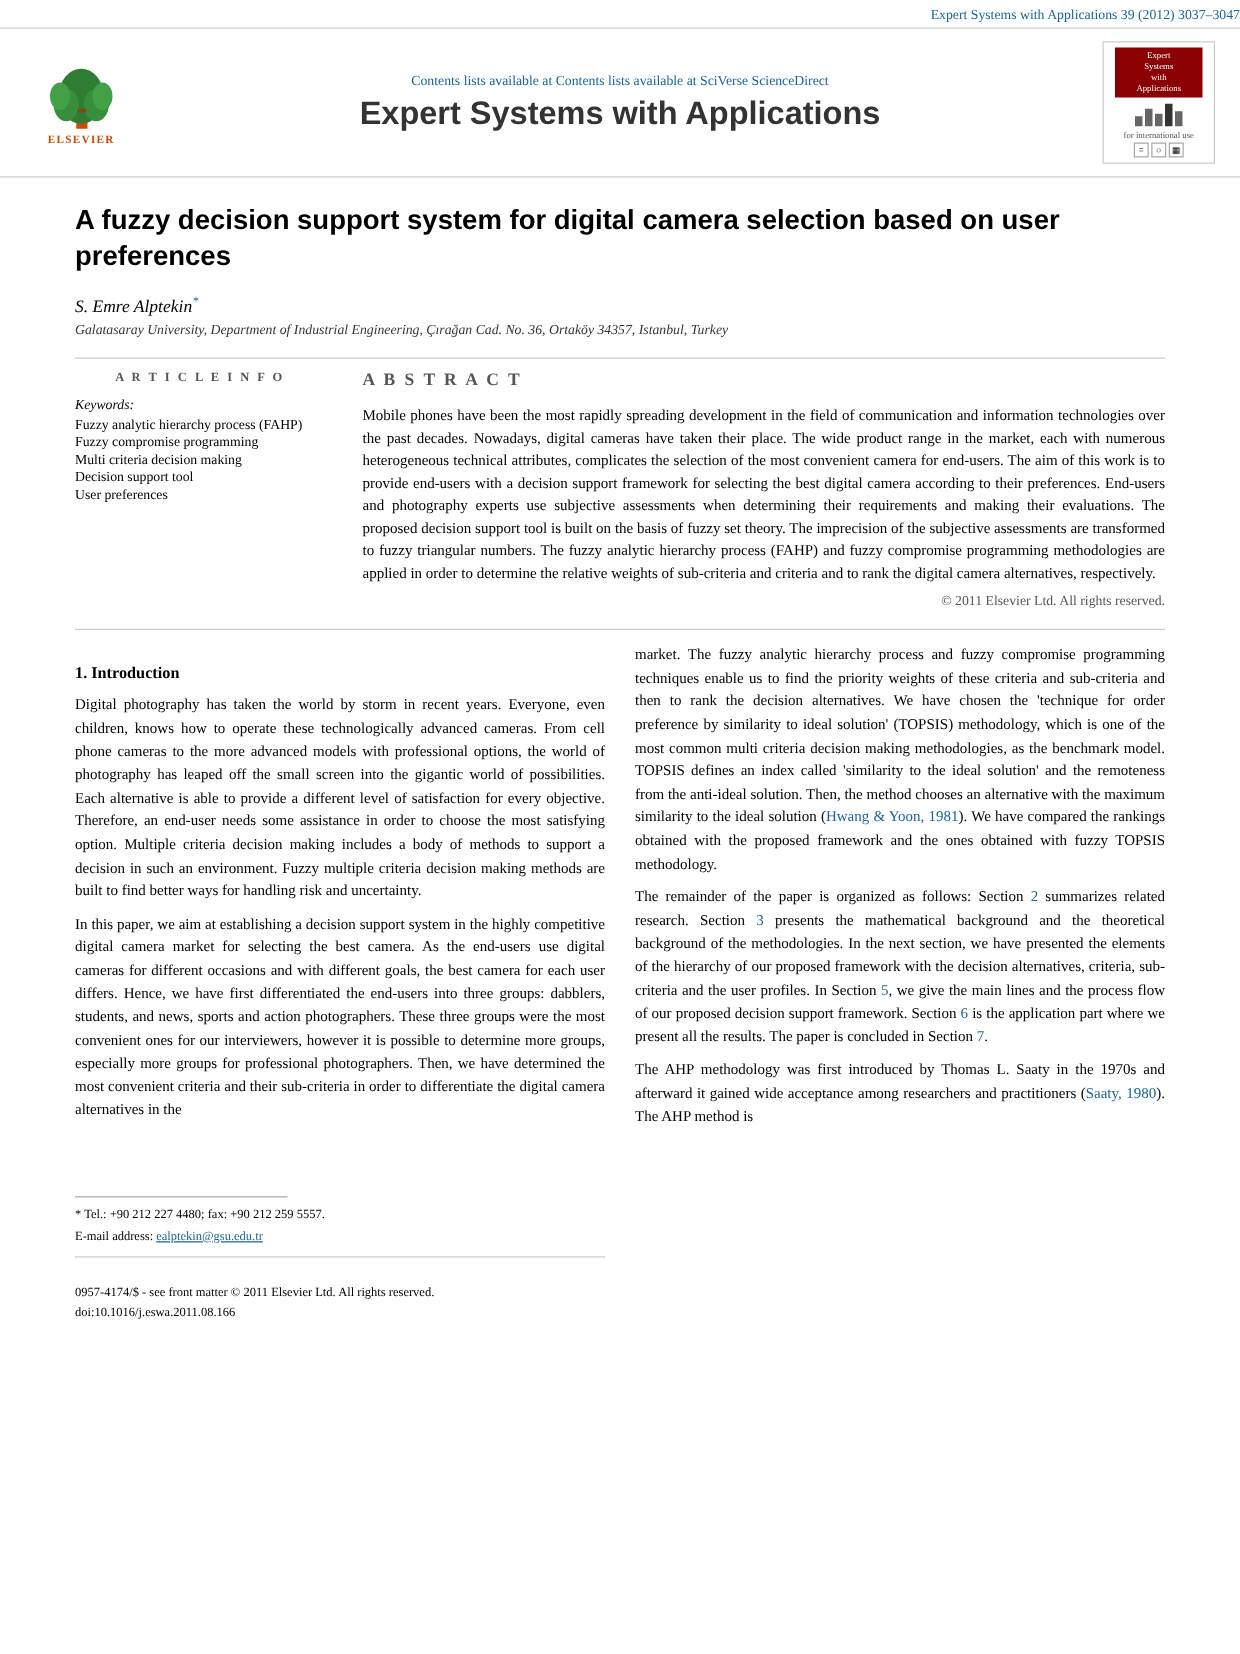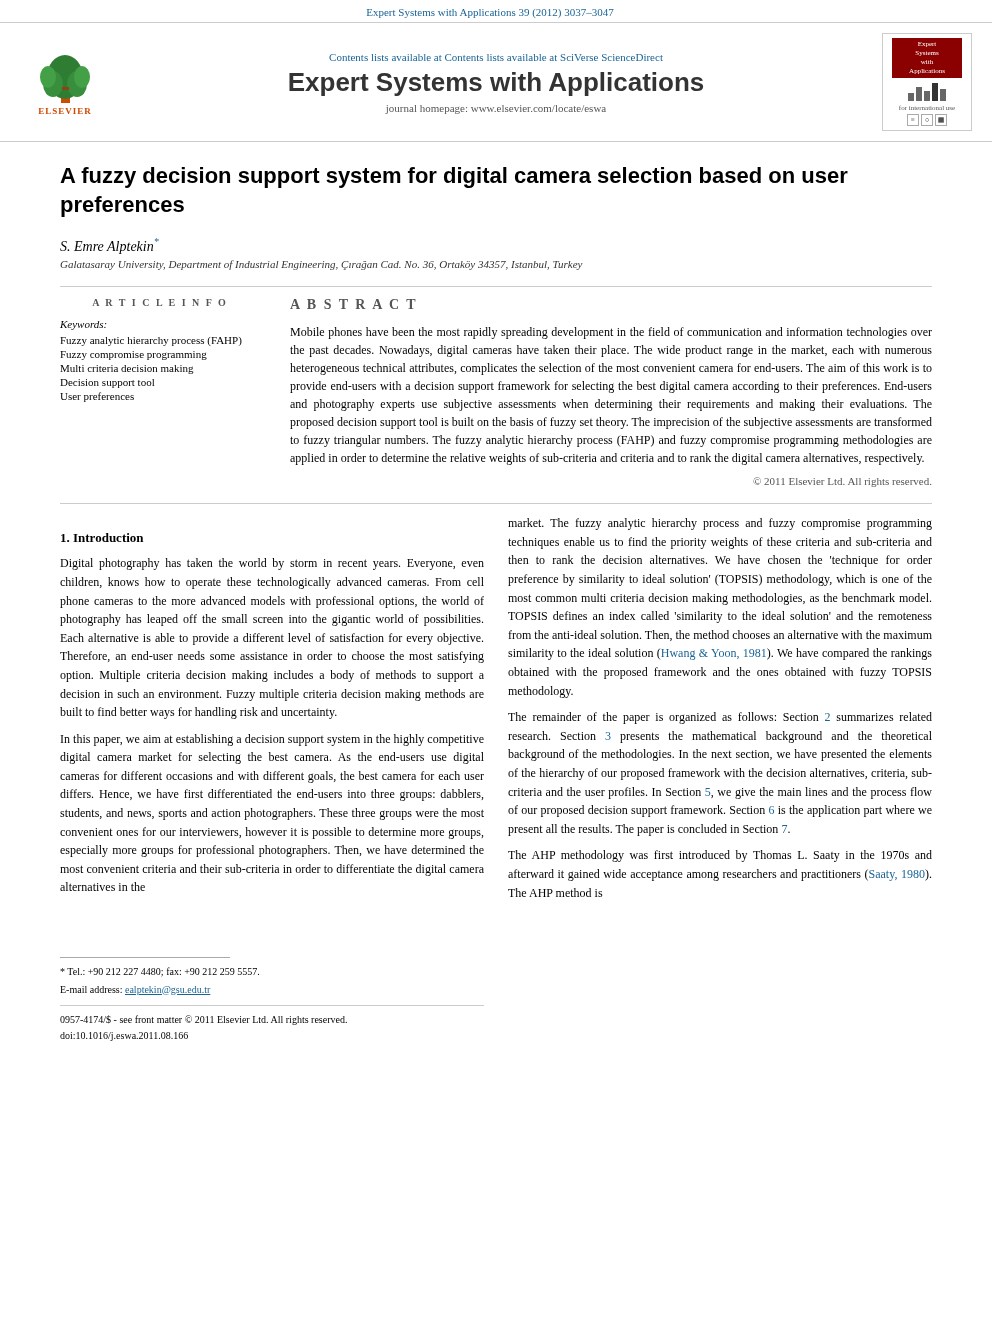--- a/index.html
+++ b/index.html
@@ -7,22 +7,22 @@
       font-family: 'Times New Roman', Times, serif;
       font-size: 13px;
       background: #fff;
       color: #000;
       width: 992px;
       min-height: 1323px;
     }
 
     
     .top-link {
-      text-align: center;
-      padding: 6px 12px 4px 0;
+      text-align: right;
+      padding: 6px 0 4px 0;
       font-size: 11px;
       color: #1a6496;
     }
 
     
     .journal-header {
       display: flex;
       align-items: center;
       border-top: 1px solid #ccc;
       border-bottom: 1px solid #ccc;
@@ -224,21 +224,21 @@
     }
 
     .footer-email a {
       color: #1a6496;
     }
 
     .footer-copyright {
       margin-top: 8px;
       font-size: 10px;
       border-top: 1px solid #ccc;
-      padding-top: 6px;
+      padding-top: 21px;
     }
   </style>
 </head>
 <body>
 
 <div class="top-link">
   <span style="color:#1a6496; font-size:11px;">Expert Systems with Applications 39 (2012) 3037–3047</span>
 </div>
 
 <div class="journal-header">
@@ -255,21 +255,20 @@
       <rect x="29" y="38" width="7" height="3" fill="#8B4513"></rect>
     </svg>
     <div class="elsevier-text">ELSEVIER</div>
   </div>
 
   <div class="journal-center">
     <div class="sciverse-link">
       Contents lists available at <span style="color:#1a6496;">Contents lists available at SciVerse ScienceDirect</span>
     </div>
     <div class="journal-title-main">Expert Systems with Applications</div>
-    <div class="journal-homepage">journal homepage: www.elsevier.com/locate/eswa</div>
   </div>
 
   <div class="journal-logo-right">
     <div style="background:#8B0000; color:white; font-size:7px; padding:2px 4px; text-align:center; width:70px; margin-bottom:2px; line-height:1.3;">
       <div>Expert</div>
       <div>Systems</div>
       <div>with</div>
       <div>Applications</div>
     </div>
     <div style="display:flex; align-items:flex-end; gap:2px; margin:3px 0;">

